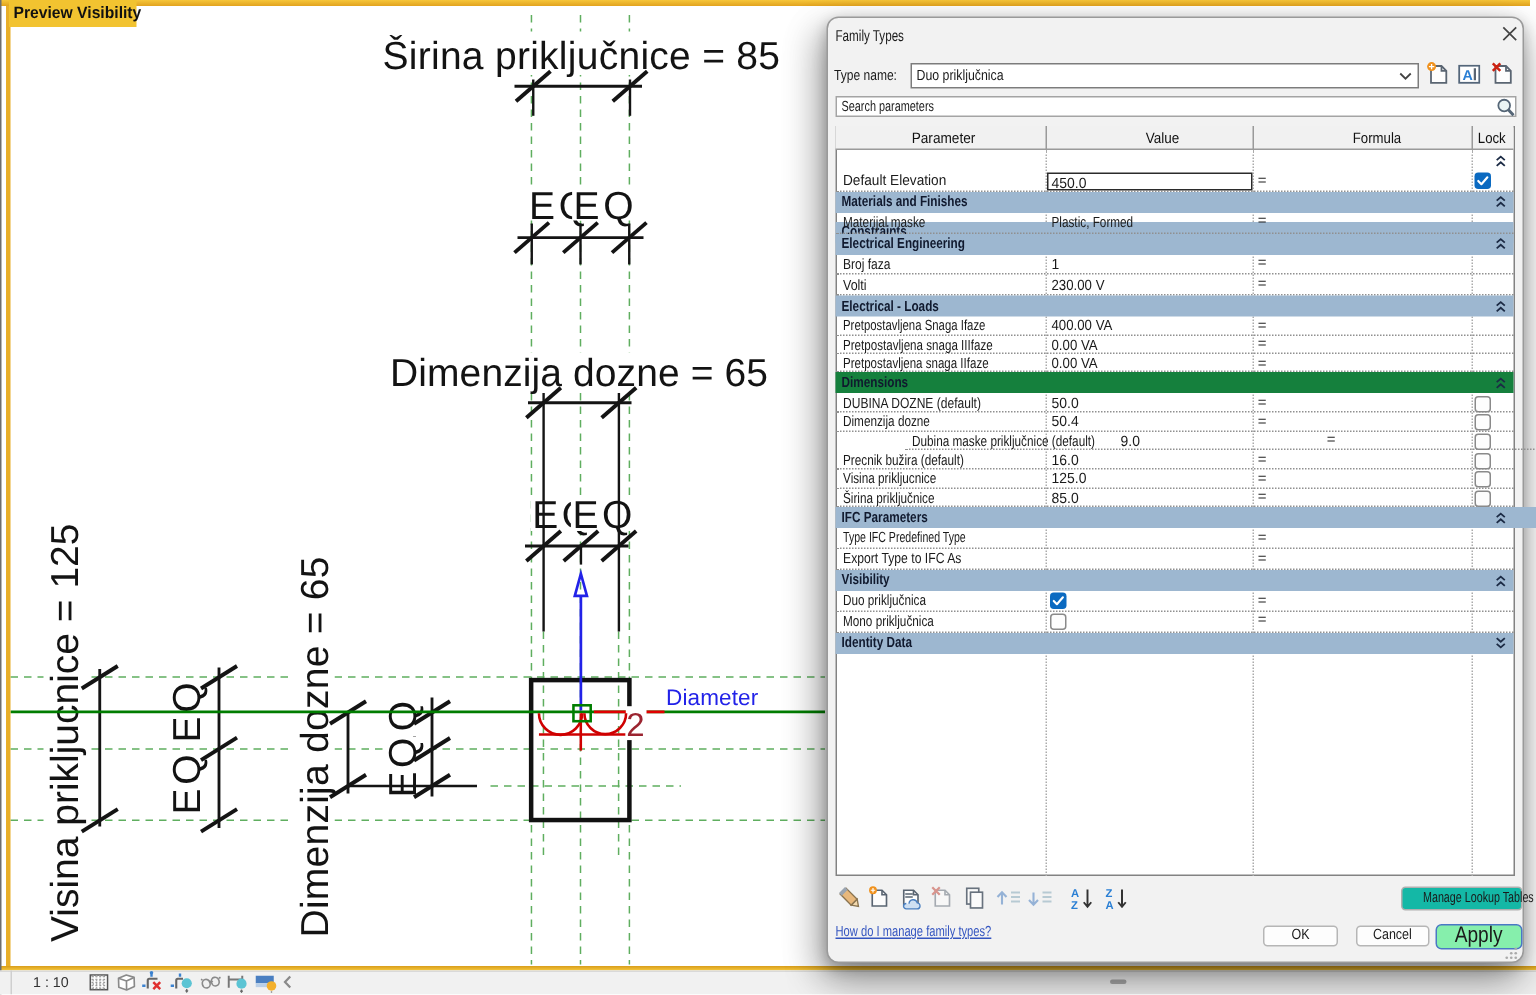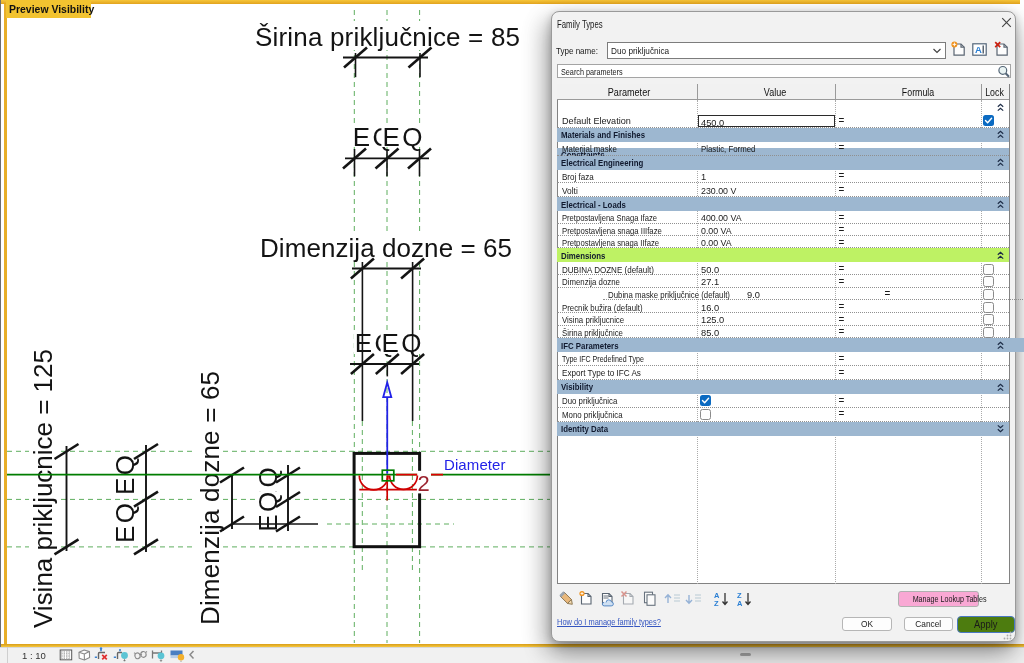--- a/index.html
+++ b/index.html
@@ -242,34 +242,34 @@
 <div style="position:absolute;left:557.0px;top:223.6px;width:452.0px;height:12.4px;border-bottom:1px dotted #909090;box-sizing:border-box;">
     <span style="position:absolute;left:4.5px;top:1.2px;font-size:9.8px;color:#1a1a1a;white-space:nowrap;transform:scaleX(0.79);transform-origin:0 0;">Pretpostavljena snaga IIIfaze</span>
     <span style="position:absolute;left:143.8px;top:1.2px;font-size:9.8px;color:#1a1a1a;white-space:nowrap;transform:scaleX(0.9);transform-origin:0 0;">0.00 VA</span>
     <span style="position:absolute;left:281.5px;top:0.6px;font-size:10px;color:#1a1a1a;">=</span>
   </div>
 <div style="position:absolute;left:557.0px;top:236.0px;width:452.0px;height:12.4px;border-bottom:1px dotted #909090;box-sizing:border-box;">
     <span style="position:absolute;left:4.5px;top:1.2px;font-size:9.8px;color:#1a1a1a;white-space:nowrap;transform:scaleX(0.785);transform-origin:0 0;">Pretpostavljena snaga IIfaze</span>
     <span style="position:absolute;left:143.8px;top:1.2px;font-size:9.8px;color:#1a1a1a;white-space:nowrap;transform:scaleX(0.9);transform-origin:0 0;">0.00 VA</span>
     <span style="position:absolute;left:281.5px;top:0.6px;font-size:10px;color:#1a1a1a;">=</span>
   </div>
-<div style="position:absolute;left:557.0px;top:248.4px;width:452.0px;height:14.0px;background:#bef264;">
+<div style="position:absolute;left:557.0px;top:248.4px;width:452.0px;height:14.0px;background:#15803d;">
     <span style="position:absolute;left:4px;top:1.4px;font-weight:bold;font-size:9.8px;color:#10192e;white-space:nowrap;transform:scaleX(0.80);transform-origin:0 0;">Dimensions</span>
   </div>
 <svg style="position:absolute;left:996.5px;top:250.90000000000006px" width="7" height="9" viewBox="0 0 7 9">
     <path d="M0.8 3.8 L3.5 1.4 L6.2 3.8 M0.8 7.6 L3.5 5.2 L6.2 7.6" stroke="#1c2b45" stroke-width="1.2" fill="none"></path>
   </svg>
 <div style="position:absolute;left:557.0px;top:262.4px;width:452.0px;height:12.65px;border-bottom:1px dotted #909090;box-sizing:border-box;">
     <span style="position:absolute;left:4.5px;top:1.2px;font-size:9.8px;color:#1a1a1a;white-space:nowrap;transform:scaleX(0.82);transform-origin:0 0;">DUBINA DOZNE (default)</span>
     <span style="position:absolute;left:143.8px;top:1.2px;font-size:9.8px;color:#1a1a1a;white-space:nowrap;transform:scaleX(0.95);transform-origin:0 0;">50.0</span>
     <span style="position:absolute;left:281.5px;top:0.6px;font-size:10px;color:#1a1a1a;">=</span>
   </div>
 <div style="position:absolute;left:557.0px;top:275.1px;width:452.0px;height:12.65px;border-bottom:1px dotted #909090;box-sizing:border-box;text-align:right;">
     <span style="position:absolute;left:4.5px;top:1.2px;font-size:9.8px;color:#1a1a1a;white-space:nowrap;transform:scaleX(0.8);transform-origin:0 0;">Dimenzija dozne</span>
-    <span style="position:absolute;left:143.8px;top:1.2px;font-size:9.8px;color:#1a1a1a;white-space:nowrap;transform:scaleX(0.95);transform-origin:0 0;">27.1</span>
+    <span style="position:absolute;left:143.8px;top:1.2px;font-size:9.8px;color:#1a1a1a;white-space:nowrap;transform:scaleX(0.95);transform-origin:0 0;">50.4</span>
     <span style="position:absolute;left:281.5px;top:0.6px;font-size:10px;color:#1a1a1a;">=</span>
   </div>
 <div style="position:absolute;left:557.0px;top:287.7px;width:452.0px;height:12.65px;border-bottom:1px dotted #909090;box-sizing:border-box;margin-left:46px;">
     <span style="position:absolute;left:4.5px;top:1.2px;font-size:9.8px;color:#1a1a1a;white-space:nowrap;transform:scaleX(0.8);transform-origin:0 0;">Dubina maske priključnice (default)</span>
     <span style="position:absolute;left:143.8px;top:1.2px;font-size:9.8px;color:#1a1a1a;white-space:nowrap;transform:scaleX(0.95);transform-origin:0 0;">9.0</span>
     <span style="position:absolute;left:281.5px;top:0.6px;font-size:10px;color:#1a1a1a;">=</span>
   </div>
 <div style="position:absolute;left:557.0px;top:300.4px;width:452.0px;height:12.65px;border-bottom:1px dotted #909090;box-sizing:border-box;">
     <span style="position:absolute;left:4.5px;top:1.2px;font-size:9.8px;color:#1a1a1a;white-space:nowrap;transform:scaleX(0.8);transform-origin:0 0;">Precnik bužira (default)</span>
     <span style="position:absolute;left:143.8px;top:1.2px;font-size:9.8px;color:#1a1a1a;white-space:nowrap;transform:scaleX(0.95);transform-origin:0 0;">16.0</span>
@@ -379,26 +379,26 @@
       <text x="157" y="8">A</text>
       <text x="157" y="16">Z</text>
     </g>
     <path d="M168 3 V14 M165.5 11.5 L168 14.5 L170.5 11.5" stroke="#333" stroke-width="1.3" fill="none"></path>
     <g font-family="Liberation Sans,sans-serif" font-size="7.5" font-weight="bold" fill="#2a7fd4">
       <text x="180" y="8">Z</text>
       <text x="180" y="16">A</text>
     </g>
     <path d="M191 3 V14 M188.5 11.5 L191 14.5 L193.5 11.5" stroke="#333" stroke-width="1.3" fill="none"></path>
   </svg>
-<div class="abs" style="left:898px;top:590.5px;width:80.5px;height:16px;background:#f9a8d4;border:1px solid #b0b0b0;border-radius:3px;box-sizing:border-box;text-align:center;font-size:9.8px;color:#1a1a1a;line-height:13.5px;"><span style="display:inline-block;white-space:nowrap;transform:scaleX(0.73);transform-origin:50% 50%;">Manage Lookup Tables</span></div>
+<div class="abs" style="left:934px;top:590.5px;width:80.5px;height:16px;background:#14b8a6;border:1px solid #b0b0b0;border-radius:3px;box-sizing:border-box;text-align:center;font-size:9.8px;color:#1a1a1a;line-height:13.5px;"><span style="display:inline-block;white-space:nowrap;transform:scaleX(0.73);transform-origin:50% 50%;">Manage Lookup Tables</span></div>
 <div class="abs" style="left:557px;top:616px;font-size:9.8px;color:#3455c0;text-decoration:underline;white-space:nowrap;transform:scaleX(0.76);transform-origin:0 0;">How do I manage family types?</div>
 
 <div class="abs" style="left:842px;top:617px;width:50px;height:14px;background:#fdfdfd;border:1px solid #b6b6b6;border-radius:3px;box-sizing:border-box;text-align:center;font-size:9.8px;line-height:12px;color:#1a1a1a;"><span style="display:inline-block;transform:scaleX(0.85);">OK</span></div>
 <div class="abs" style="left:903.5px;top:617px;width:49px;height:14px;background:#fdfdfd;border:1px solid #b6b6b6;border-radius:3px;box-sizing:border-box;text-align:center;font-size:9.8px;line-height:12px;color:#1a1a1a;"><span style="display:inline-block;transform:scaleX(0.85);">Cancel</span></div>
-<div class="abs" style="left:956.5px;top:615.5px;width:58px;height:17px;background:#4d7c0f;border:1.5px solid #4a78c4;border-radius:4px;box-sizing:border-box;text-align:center;font-size:11px;line-height:14px;color:#1a1a1a;"><span style="display:inline-block;transform:scaleX(0.85);">Apply</span></div>
+<div class="abs" style="left:956.5px;top:615.5px;width:58px;height:17px;background:#86efac;border:1.5px solid #4a78c4;border-radius:4px;box-sizing:border-box;text-align:center;font-size:15px;line-height:14px;color:#1a1a1a;"><span style="display:inline-block;transform:scaleX(0.85);">Apply</span></div>
 <svg class="abs" style="left:1003px;top:631px" width="9" height="9" viewBox="0 0 9 9">
     <g fill="#aaa">
       <circle cx="7.5" cy="1.5" r="0.9"></circle>
       <circle cx="7.5" cy="4.5" r="0.9"></circle>
       <circle cx="7.5" cy="7.5" r="0.9"></circle>
       <circle cx="4.5" cy="4.5" r="0.9"></circle>
       <circle cx="4.5" cy="7.5" r="0.9"></circle>
       <circle cx="1.5" cy="7.5" r="0.9"></circle>
     </g>
   </svg>

